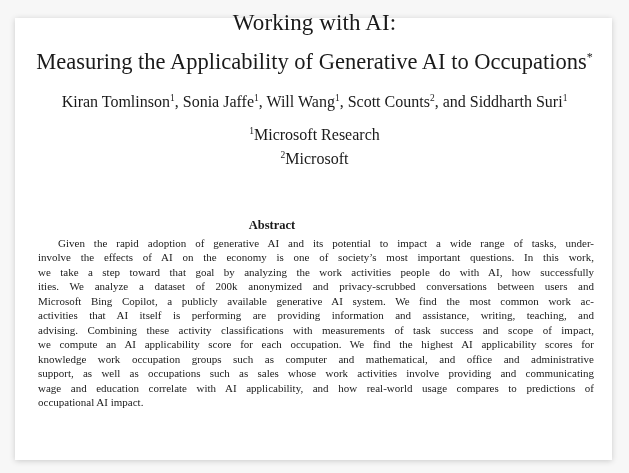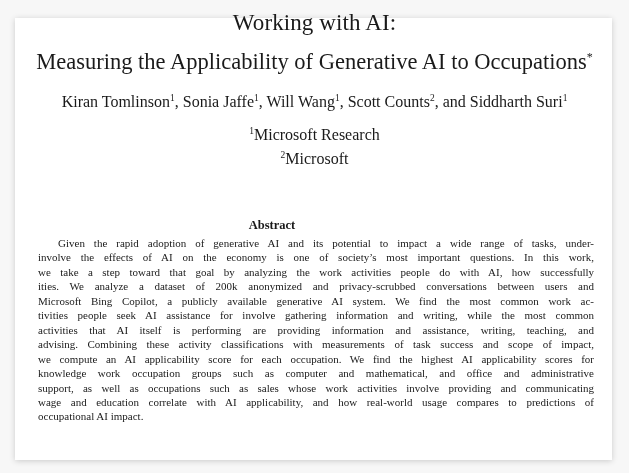--- a/index.html
+++ b/index.html
@@ -69,21 +69,20 @@
 </div>
 
 <div class="abs-head">Abstract</div>
 
 <div class="abs-body">
   <span class="abs-line first" style="display: block; word-spacing: 1.35294px;">Given the rapid adoption of generative AI and its potential to impact a wide range of tasks, under-</span>
   <span class="abs-line" style="display: block; word-spacing: 3px;">involve the effects of AI on the economy is one of society’s most important questions. In this work,</span>
   <span class="abs-line" style="display: block; word-spacing: 2.94118px;">we take a step toward that goal by analyzing the work activities people do with AI, how successfully</span>
   <span class="abs-line" style="display: block; word-spacing: 2.92308px;">ities. We analyze a dataset of 200k anonymized and privacy-scrubbed conversations between users and</span>
   <span class="abs-line" style="display: block; word-spacing: 2.4px;">Microsoft Bing Copilot, a publicly available generative AI system. We find the most common work ac-</span>
-  <span class="abs-line" style="display: block; word-spacing: 2.14286px;">tivities people seek AI assistance for involve gathering information and writing, while the most common</span>
   <span class="abs-line" style="display: block; word-spacing: 3.76923px;">activities that AI itself is performing are providing information and assistance, writing, teaching, and</span>
   <span class="abs-line" style="display: block; word-spacing: 1.53846px;">advising. Combining these activity classifications with measurements of task success and scope of impact,</span>
   <span class="abs-line" style="display: block; word-spacing: 1.6875px;">we compute an AI applicability score for each occupation. We find the highest AI applicability scores for</span>
   <span class="abs-line" style="display: block; word-spacing: 3.33333px;">knowledge work occupation groups such as computer and mathematical, and office and administrative</span>
   <span class="abs-line" style="display: block; word-spacing: 1.64286px;">support, as well as occupations such as sales whose work activities involve providing and communicating</span>
   <span class="abs-line" style="display: block; word-spacing: 2px;">wage and education correlate with AI applicability, and how real-world usage compares to predictions of</span>
   <span class="abs-line last">occupational AI impact.</span>
 </div>
 
 </body></html>

